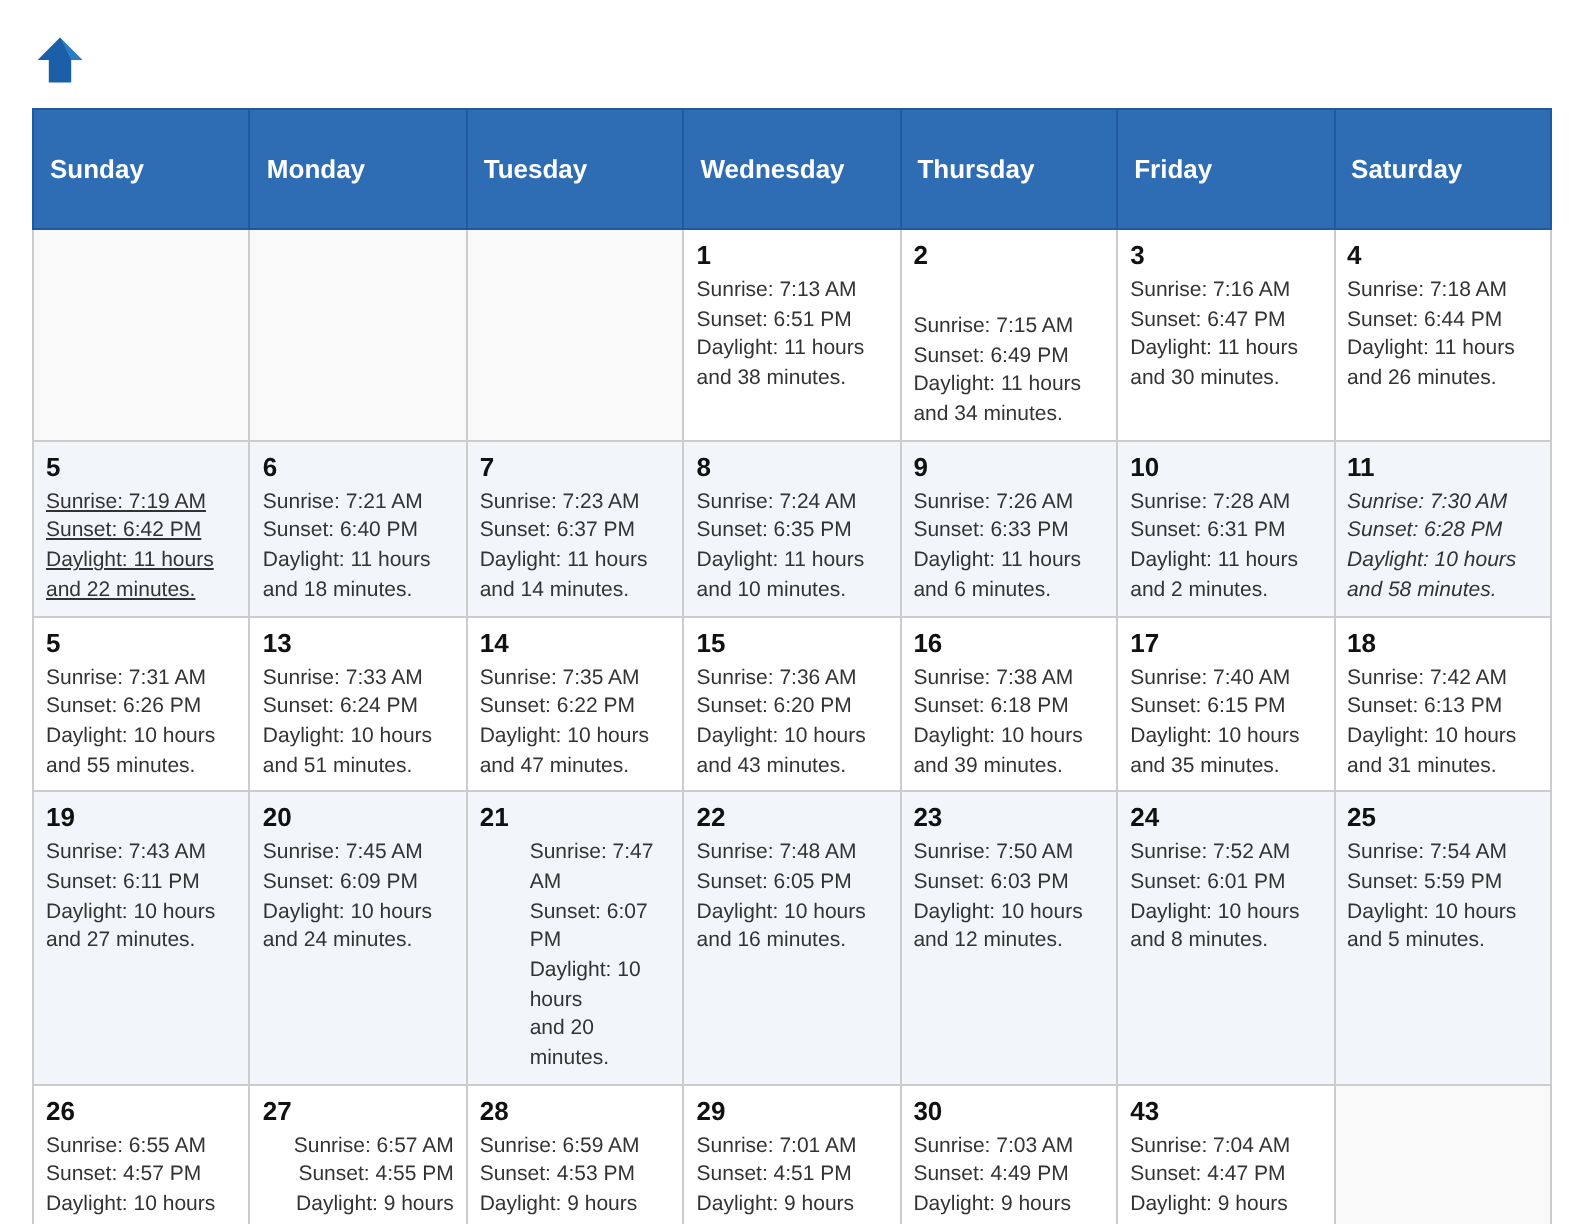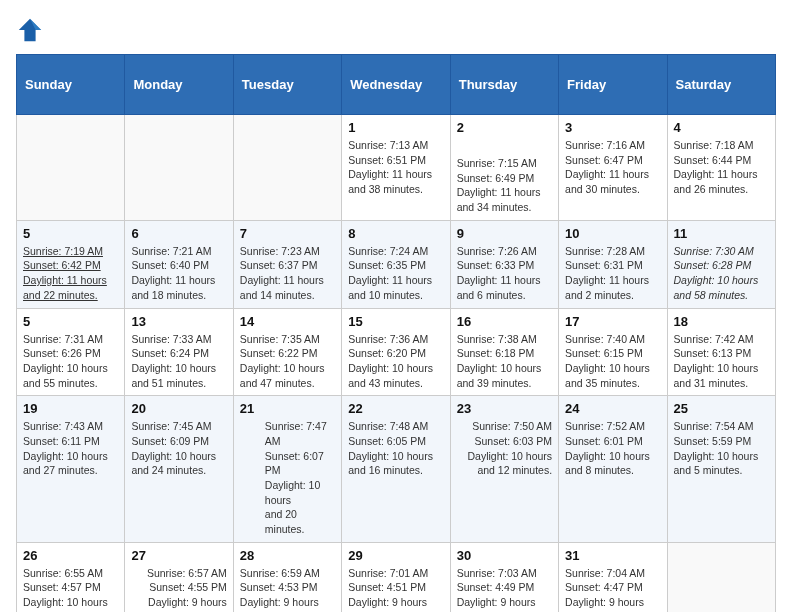--- a/index.html
+++ b/index.html
@@ -278,21 +278,21 @@
         </td>
         <td>
           <div class="day-number">22</div>
           <div class="day-info" style="white-space: pre-line;">Sunrise: 7:48 AM
 Sunset: 6:05 PM
 Daylight: 10 hours
 and 16 minutes.</div>
         </td>
         <td>
           <div class="day-number">23</div>
-          <div class="day-info" style="white-space: pre-line; text-align: right;">Sunrise: 7:50 AM
+          <div class="day-info" style="white-space: pre-line;">Sunrise: 7:50 AM
 Sunset: 6:03 PM
 Daylight: 10 hours
 and 12 minutes.</div>
         </td>
         <td>
           <div class="day-number">24</div>
           <div class="day-info" style="white-space: pre-line;">Sunrise: 7:52 AM
 Sunset: 6:01 PM
 Daylight: 10 hours
 and 8 minutes.</div>
@@ -335,21 +335,21 @@
 and 50 minutes.</div>
         </td>
         <td>
           <div class="day-number">30</div>
           <div class="day-info" style="white-space: pre-line;">Sunrise: 7:03 AM
 Sunset: 4:49 PM
 Daylight: 9 hours
 and 46 minutes.</div>
         </td>
         <td>
-          <div class="day-number">31</div>
+          <div class="day-number">43</div>
           <div class="day-info" style="white-space: pre-line;">Sunrise: 7:04 AM
 Sunset: 4:47 PM
 Daylight: 9 hours
 and 42 minutes.</div>
         </td>
         <td class="empty"></td>
       </tr>
     </tbody>
 </table>
 

